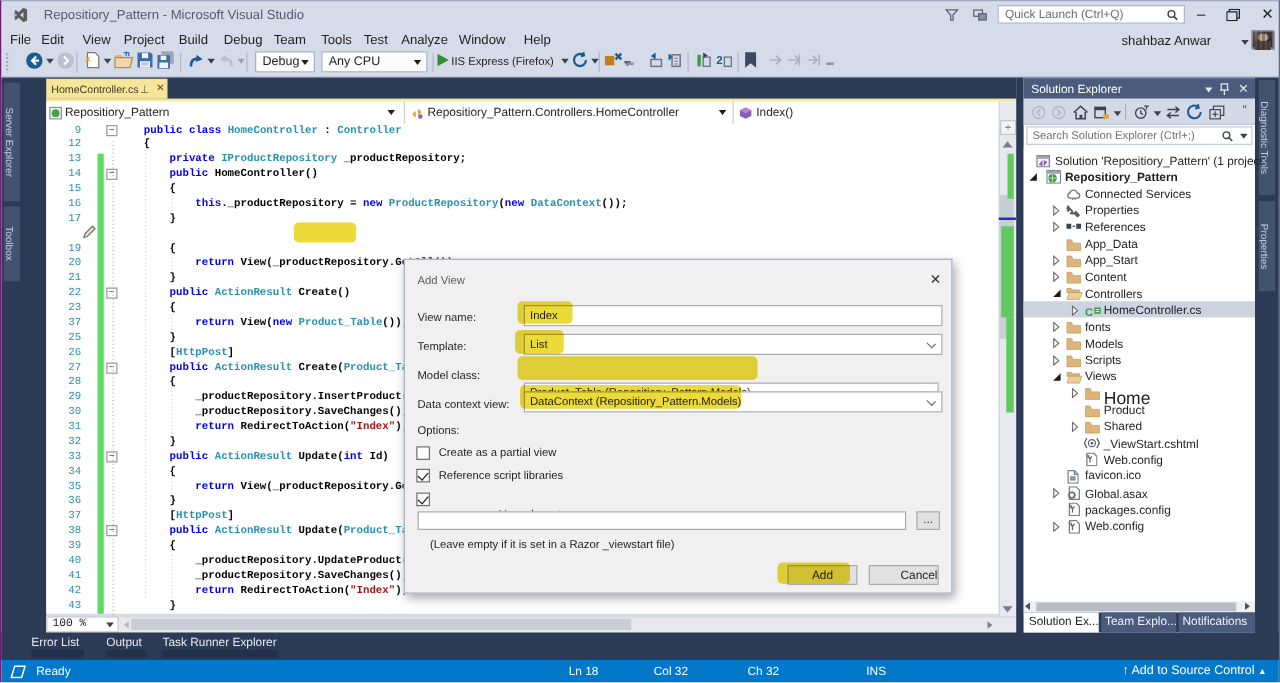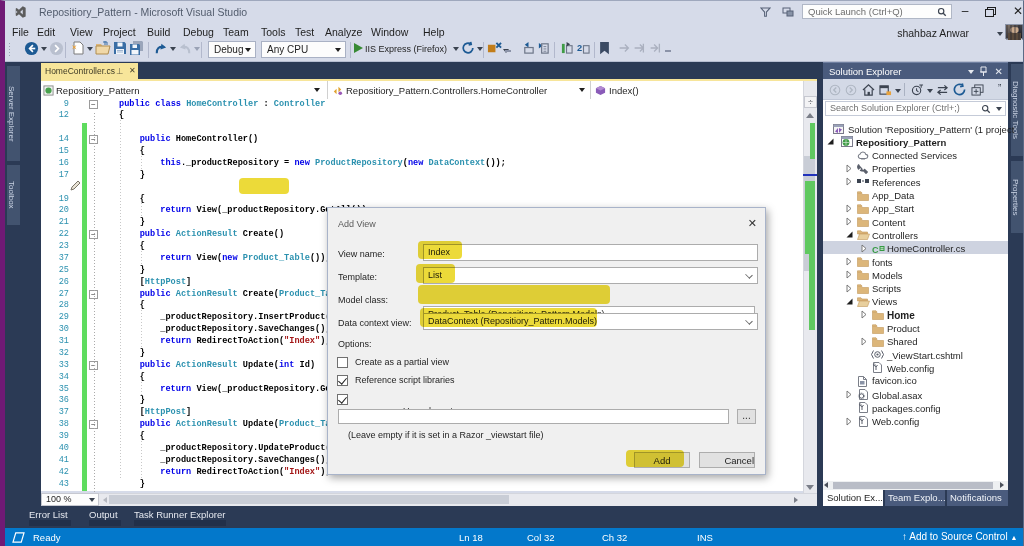--- a/index.html
+++ b/index.html
@@ -1,17 +1,17 @@
 <!DOCTYPE html>
 <html><head>
 <meta charset="utf-8">
 <style>
 html,body{margin:0;padding:0;}
 *{box-sizing:border-box;}
-#win{position:relative;width:1024px;height:546px;background:#d6dbe9;font-family:"Liberation Sans",sans-serif;overflow:hidden;border-top:1px solid #9fa8bd;border-left:5px solid #701a75;border-right:1px solid #5c6a85;}
+#win{position:relative;width:1024px;height:546px;background:#d6dbe9;font-family:"Liberation Sans",sans-serif;overflow:hidden;border-top:1px solid #9fa8bd;border-left:1px solid #701a75;border-right:1px solid #5c6a85;}
 .abs{position:absolute;}
 #vslogo{left:9px;top:4px;width:14px;height:14px;}
 #titletext{left:34px;top:5px;font-size:10.5px;color:#525c6d;}
 .winbtn{top:0;width:28px;height:20px;color:#1e1e1e;font-size:12px;text-align:center;line-height:20px;}
 #qlbox{left:797px;top:3px;width:150px;height:15px;background:#fdfdfd;border:1px solid #b0b7c6;font-size:9.5px;color:#6d6d6d;line-height:13px;padding-left:5px;}
 
 .menu{top:25px;font-size:10.5px;color:#1e1e1e;}
 #user{top:26px;right:54px;font-size:10.5px;color:#1e1e1e;}
 #avatar{left:1000px;top:23px;width:18px;height:15px;background:linear-gradient(135deg,#8a7a6a,#3a3a42 60%,#17171d);border:1px solid #8a93a6;}
 
@@ -35,21 +35,21 @@
 .cl{position:absolute;left:0;width:762px;height:11.875px;line-height:11.875px;white-space:pre;}
 .ln{position:absolute;left:0;width:28px;text-align:right;color:#2b91af;}
 .cx{position:absolute;left:57.4px;font-weight:bold;}
 .k{color:#0000e8;}.t{color:#2b91af;font-family:Liberation Mono, monospace;}.s{color:#a31515;}
 #greenbar{left:114px;top:123px;width:5px;height:369px;background:#5edc5e;}
 .fold{position:absolute;left:48px;width:9px;height:9px;border:1px solid #9b9b9b;background:#fff;color:#3b3b3b;font-size:8px;line-height:7px;text-align:center;}
 
 
 #vsb{left:798px;top:80px;width:14px;height:412px;background:#e8e9ee;border-left:1px solid #d4d6dd;}
 #hsbrow{left:36px;top:492px;width:776px;height:13px;background:#e8e9ee;border-top:1px solid #d4d6dd;}
-#zoombox{left:36px;top:492px;width:58px;height:13px;background:#fdfdfd;border:1px solid #c6c8d0;font-size:9px;color:#1e1e1e;line-height:11px;padding-left:4px;}
+#zoombox{left:36px;top:492px;width:58px;height:13px;background:#fdfdfd;border:1px solid #c6c8d0;font-size:9px;color:#1e1e1e;line-height:11px;padding-left:4px;font-family:Liberation Mono, monospace;}
 
 #botband{left:0;top:505px;width:1024px;height:22px;background:#2b3a55;}
 .bottab{top:508px;color:#e6e9f0;font-size:9.5px;}
 .botsub{top:519px;height:6px;background:#22304a;}
 
 #status{left:0;top:527px;width:1024px;height:19px;background:#0378cb;color:#fff;font-size:9.5px;}
 .st{position:absolute;top:4px;font-size:9.5px;}
 
 #rgap{left:812px;top:61px;width:6px;height:466px;background:#2b3a55;}
 #rpanel{left:818px;top:61px;width:185px;height:444px;background:#fff;}
@@ -242,20 +242,21 @@
         <path d="M6 1 L11 3.5 L11 8.5 L6 11 L1 8.5 L1 3.5 Z" fill="#8a5bb8"></path>
         <path d="M6 1 L11 3.5 L6 6 L1 3.5 Z" fill="#b18ad1"></path>
       </svg>
   <div class="abs" style="left:568px;top:4px;">Index()</div>
   <div class="abs cdot" style="left:800px;"></div>
 </div>
 
 <div class="abs" id="code">
 <div class="cl" style="top:0.00px"><span class="ln">9</span><span class="fold" style="top:1px">−</span><span class="cx">    <span class="k">public</span> <span class="k">class</span> <span class="t">HomeController</span> : <span class="t">Controller</span></span></div>
 <div class="cl" style="top:11.88px"><span class="ln">12</span><span class="cx">    {</span></div>
+<div class="cl" style="top:23.75px"><span class="ln">13</span><span class="cx">        <span class="k">private</span> <span class="t">IProductRepository</span> _productRepository;</span></div>
 <div class="cl" style="top:35.62px"><span class="ln">14</span><span class="fold" style="top:1px">−</span><span class="cx">        <span class="k">public</span> HomeController()</span></div>
 <div class="cl" style="top:47.50px"><span class="ln">15</span><span class="cx">        {</span></div>
 <div class="cl" style="top:59.38px"><span class="ln">16</span><span class="cx">            <span class="k">this</span>._productRepository = <span class="k">new</span> <span class="t">ProductRepository</span>(<span class="k">new</span> <span class="t">DataContext</span>());</span></div>
 <div class="cl" style="top:71.25px"><span class="ln">17</span><span class="cx">        }</span></div>
 <div class="cl" style="top:95.00px"><span class="ln">19</span><span class="cx">        {</span></div>
 <div class="cl" style="top:106.88px"><span class="ln">20</span><span class="cx">            <span class="k">return</span> View(_productRepository.GetAll());</span></div>
 <div class="cl" style="top:118.75px"><span class="ln">21</span><span class="cx">        }</span></div>
 <div class="cl" style="top:130.62px"><span class="ln">22</span><span class="fold" style="top:1px">−</span><span class="cx">        <span class="k">public</span> <span class="t">ActionResult</span> Create()</span></div>
 <div class="cl" style="top:142.50px"><span class="ln">23</span><span class="cx">        {</span></div>
 <div class="cl" style="top:154.38px"><span class="ln">37</span><span class="cx">            <span class="k">return</span> View(<span class="k">new</span> <span class="t">Product_Table</span>());</span></div>
@@ -501,21 +502,21 @@
       <path d="M2.5 4 L12.5 4 L10.5 9.5 L0.5 9.5 Z" fill="#e8cf9d" stroke="#c2995a" stroke-width="0.6"></path>
     </svg>
 <div class="abs" style="left:867px;top:295.4px;font-size:9.5px;font-weight:normal;color:#1e1e1e;white-space:nowrap;">Views</div>
 <svg class="abs" style="left:856px;top:309.2px" width="6" height="9" viewBox="0 0 6 9">
       <path d="M1 1 L5 4.5 L1 8 Z" fill="#fff" stroke="#6d6d6d" stroke-width="0.9"></path>
     </svg>
 <svg class="abs" style="left:867px;top:309.20000000000005px" width="12" height="10" viewBox="0 0 12 10">
       <path d="M0.5 2 L4.5 2 L5.5 3.5 L11.5 3.5 L11.5 9.5 L0.5 9.5 Z" fill="#dcb67a" stroke="#c2995a" stroke-width="0.6"></path>
       <path d="M0.5 2 L0.5 0.8 L4 0.8 L5 2" fill="#dcb67a" stroke="#c2995a" stroke-width="0.6"></path>
     </svg>
-<div class="abs" style="left:882px;top:308.7px;font-size:10px;font-weight:bold;color:#1e1e1e;white-space:nowrap;">Home</div>
+<div class="abs" style="left:882px;top:308.7px;font-size:14px;font-weight:normal;color:#1e1e1e;white-space:nowrap;">Home</div>
 <svg class="abs" style="left:867px;top:322.5px" width="12" height="10" viewBox="0 0 12 10">
       <path d="M0.5 2 L4.5 2 L5.5 3.5 L11.5 3.5 L11.5 9.5 L0.5 9.5 Z" fill="#dcb67a" stroke="#c2995a" stroke-width="0.6"></path>
       <path d="M0.5 2 L0.5 0.8 L4 0.8 L5 2" fill="#dcb67a" stroke="#c2995a" stroke-width="0.6"></path>
     </svg>
 <div class="abs" style="left:882px;top:322.0px;font-size:9.5px;font-weight:normal;color:#1e1e1e;white-space:nowrap;">Product</div>
 <svg class="abs" style="left:856px;top:335.8px" width="6" height="9" viewBox="0 0 6 9">
       <path d="M1 1 L5 4.5 L1 8 Z" fill="#fff" stroke="#6d6d6d" stroke-width="0.9"></path>
     </svg>
 <svg class="abs" style="left:867px;top:335.8px" width="12" height="10" viewBox="0 0 12 10">
       <path d="M0.5 2 L4.5 2 L5.5 3.5 L11.5 3.5 L11.5 9.5 L0.5 9.5 Z" fill="#dcb67a" stroke="#c2995a" stroke-width="0.6"></path>

